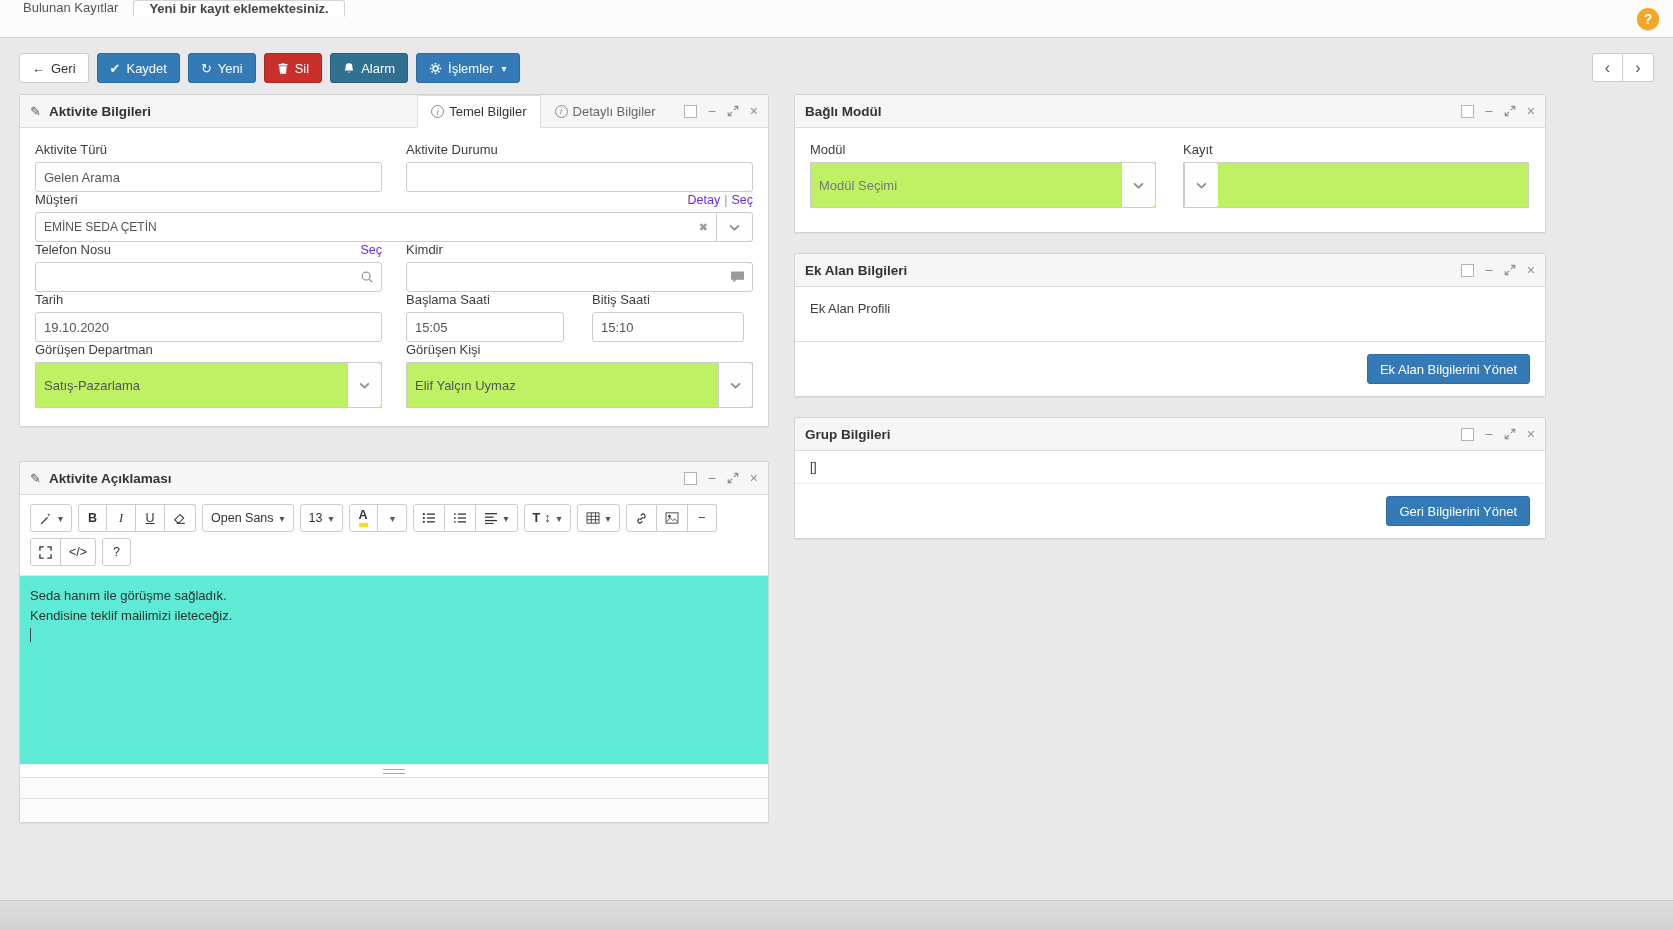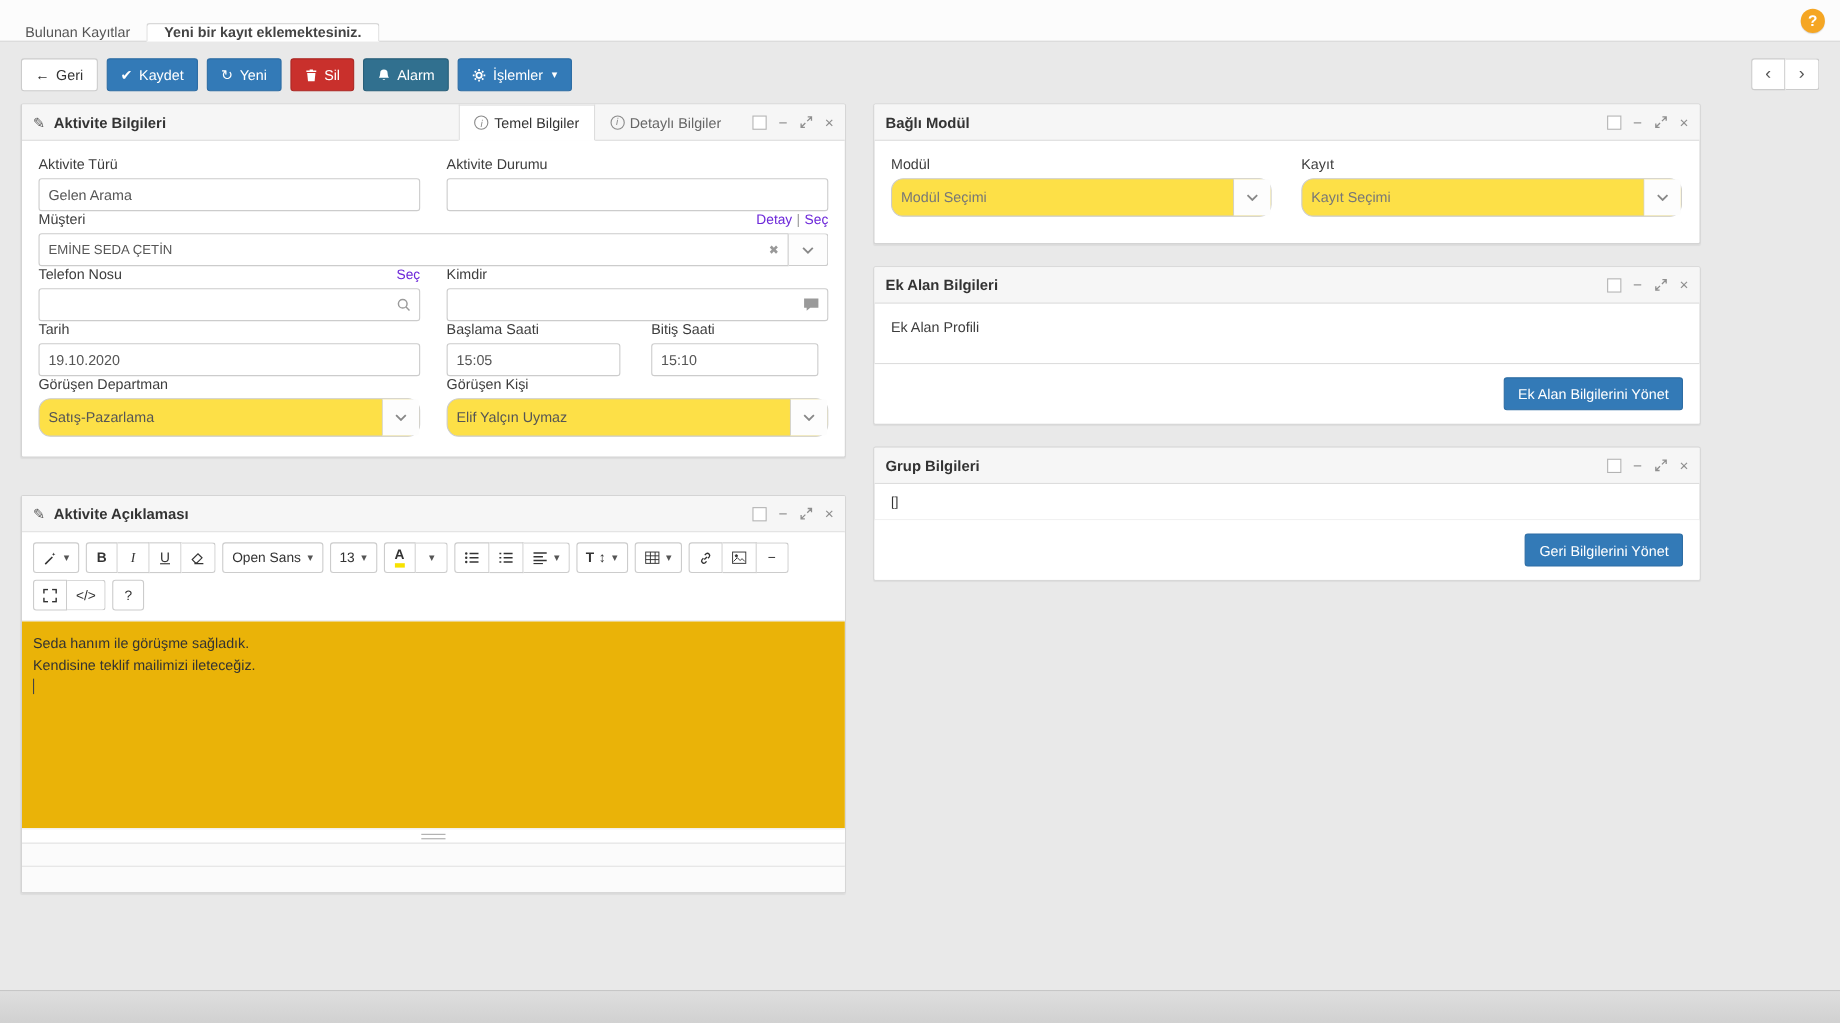--- a/index.html
+++ b/index.html
@@ -9,21 +9,21 @@
     font-size: 13px;
     color: #333;
     background: #e9e9e9;
   }
   .page { width: 1673px; height: 930px; display: flex; flex-direction: column; }
 
   
   .tabbar {
     height: 38px; background: #fcfcfc;
     border-bottom: 1px solid #d5d5d5;
-    display: flex; align-items: flex-end; padding-left: 8px;
+    display: flex; align-items: flex-start; padding-left: 8px;
     position: relative; flex: 0 0 auto;
   }
   .tab { display: flex; align-items: center; padding: 0 15px; color: #555; cursor: pointer; }
   .tab.active {
     background: #fff; border: 1px solid #d5d5d5; border-bottom-color: #fff;
     margin-bottom: -1px; border-radius: 3px 3px 0 0; font-weight: bold; color: #444;
   }
   .help-circle {
     position: absolute; right: 14px; top: 8px;
     width: 22px; height: 22px; border-radius: 50%;
@@ -123,21 +123,21 @@
   .combo-input .form-control { font-size: 12px; padding-right: 30px; border-radius: 3px 0 0 3px; }
   .clear-x {
     position: absolute; right: 9px; top: 50%; transform: translateY(-50%);
     color: #999; font-size: 11px; cursor: pointer;
   }
   .combo-caret {
     width: 36px; height: 30px; background: #fdfdfd; border: 1px solid #ccc; border-left: none;
     border-radius: 0 3px 3px 0; display: flex; align-items: center; justify-content: center;
     color: #888; cursor: pointer;
   }
-  .selectbox { display: flex; height: 35px; border: 1px solid #ccc; border-radius: 11px; background: #fde047; }
+  .selectbox { display: flex; height: 46px; border: 1px solid #ccc; border-radius: 1px; background: #bef264; }
   .sel-value { flex: 1; display: flex; align-items: center; padding: 0 8px; color: #555; overflow: hidden; white-space: nowrap; }
   .sel-value.muted { color: #777; }
   .sel-btn {
     width: 34px; border-left: 1px solid #ccc; background: #fdfdfd;
     display: flex; align-items: center; justify-content: center; color: #888; cursor: pointer;
     border-radius: 0 3px 3px 0;
   }
   .time-pair { display: flex; gap: 28px; }
   .t1 { width: 158px; } .t2 { width: 152px; }
 
@@ -151,21 +151,21 @@
     display: inline-flex; align-items: center; justify-content: center; gap: 4px;
     color: #333; font-size: 12.5px; cursor: pointer; font-family: "Liberation Sans", sans-serif;
   }
   .btn-group .ebtn:first-child { border-left-width: 1px; border-radius: 3px 0 0 3px; }
   .btn-group .ebtn:last-child { border-radius: 0 3px 3px 0; }
   .btn-group .ebtn:only-child { border-radius: 3px; }
   .ebtn .caret-dn { color: #555; }
   .ebtn svg { display: block; }
   .b { font-weight: bold; } .i { font-style: italic; font-family: "Liberation Serif", serif; } .u { text-decoration: underline; }
   .color-a { font-weight: bold; border-bottom: 4px solid #f7e200; line-height: 1; padding-bottom: 1px; }
-  .note-editable { min-height: 188px; padding: 10px; color: #333; line-height: 1.5; background: #eab308; }
+  .note-editable { min-height: 188px; padding: 10px; color: #333; line-height: 1.5; background: #5eead4; }
   .caret-line { display: inline-block; width: 1px; height: 14px; background: #444; vertical-align: text-bottom; }
   .note-resize { height: 13px; border-top: 1px solid #eee; display: flex; align-items: center; justify-content: center; cursor: ns-resize; background: #fff; }
   .grip { width: 22px; height: 5px; border-top: 1px solid #aaa; border-bottom: 1px solid #aaa; }
   .status-row { height: 21px; background: #fbfbfb; border-top: 1px solid #e2e2e2; }
   .status-row.last { height: 24px; }
 
   
   .panel-footer { border-top: 1px solid #ddd; padding: 12px 15px; display: flex; justify-content: flex-end; background: #fff; }
   .mini-body { padding: 9px 15px; border-bottom: 1px solid #eee; font-size: 12px; color: #333; }
 
@@ -624,21 +624,20 @@
                       <path d="M1 1l4 4 4-4" stroke="currentColor" fill="none" stroke-width="1.5"></path>
                     </svg>
                 </span>
               </div>
             </div>
             <div style="width:346px">
               <div class="f-label">
                   <span>Kayıt</span>
                 </div>
               <div class="selectbox">
-                <span class="sel-value muted">Kayıt Seçimi</span>
                 <span class="sel-btn">
                   <svg width="11" height="7" viewBox="0 0 10 6">
                       <path d="M1 1l4 4 4-4" stroke="currentColor" fill="none" stroke-width="1.5"></path>
                     </svg>
                 </span>
               </div>
             </div>
           </div>
         </div>
       </section>

